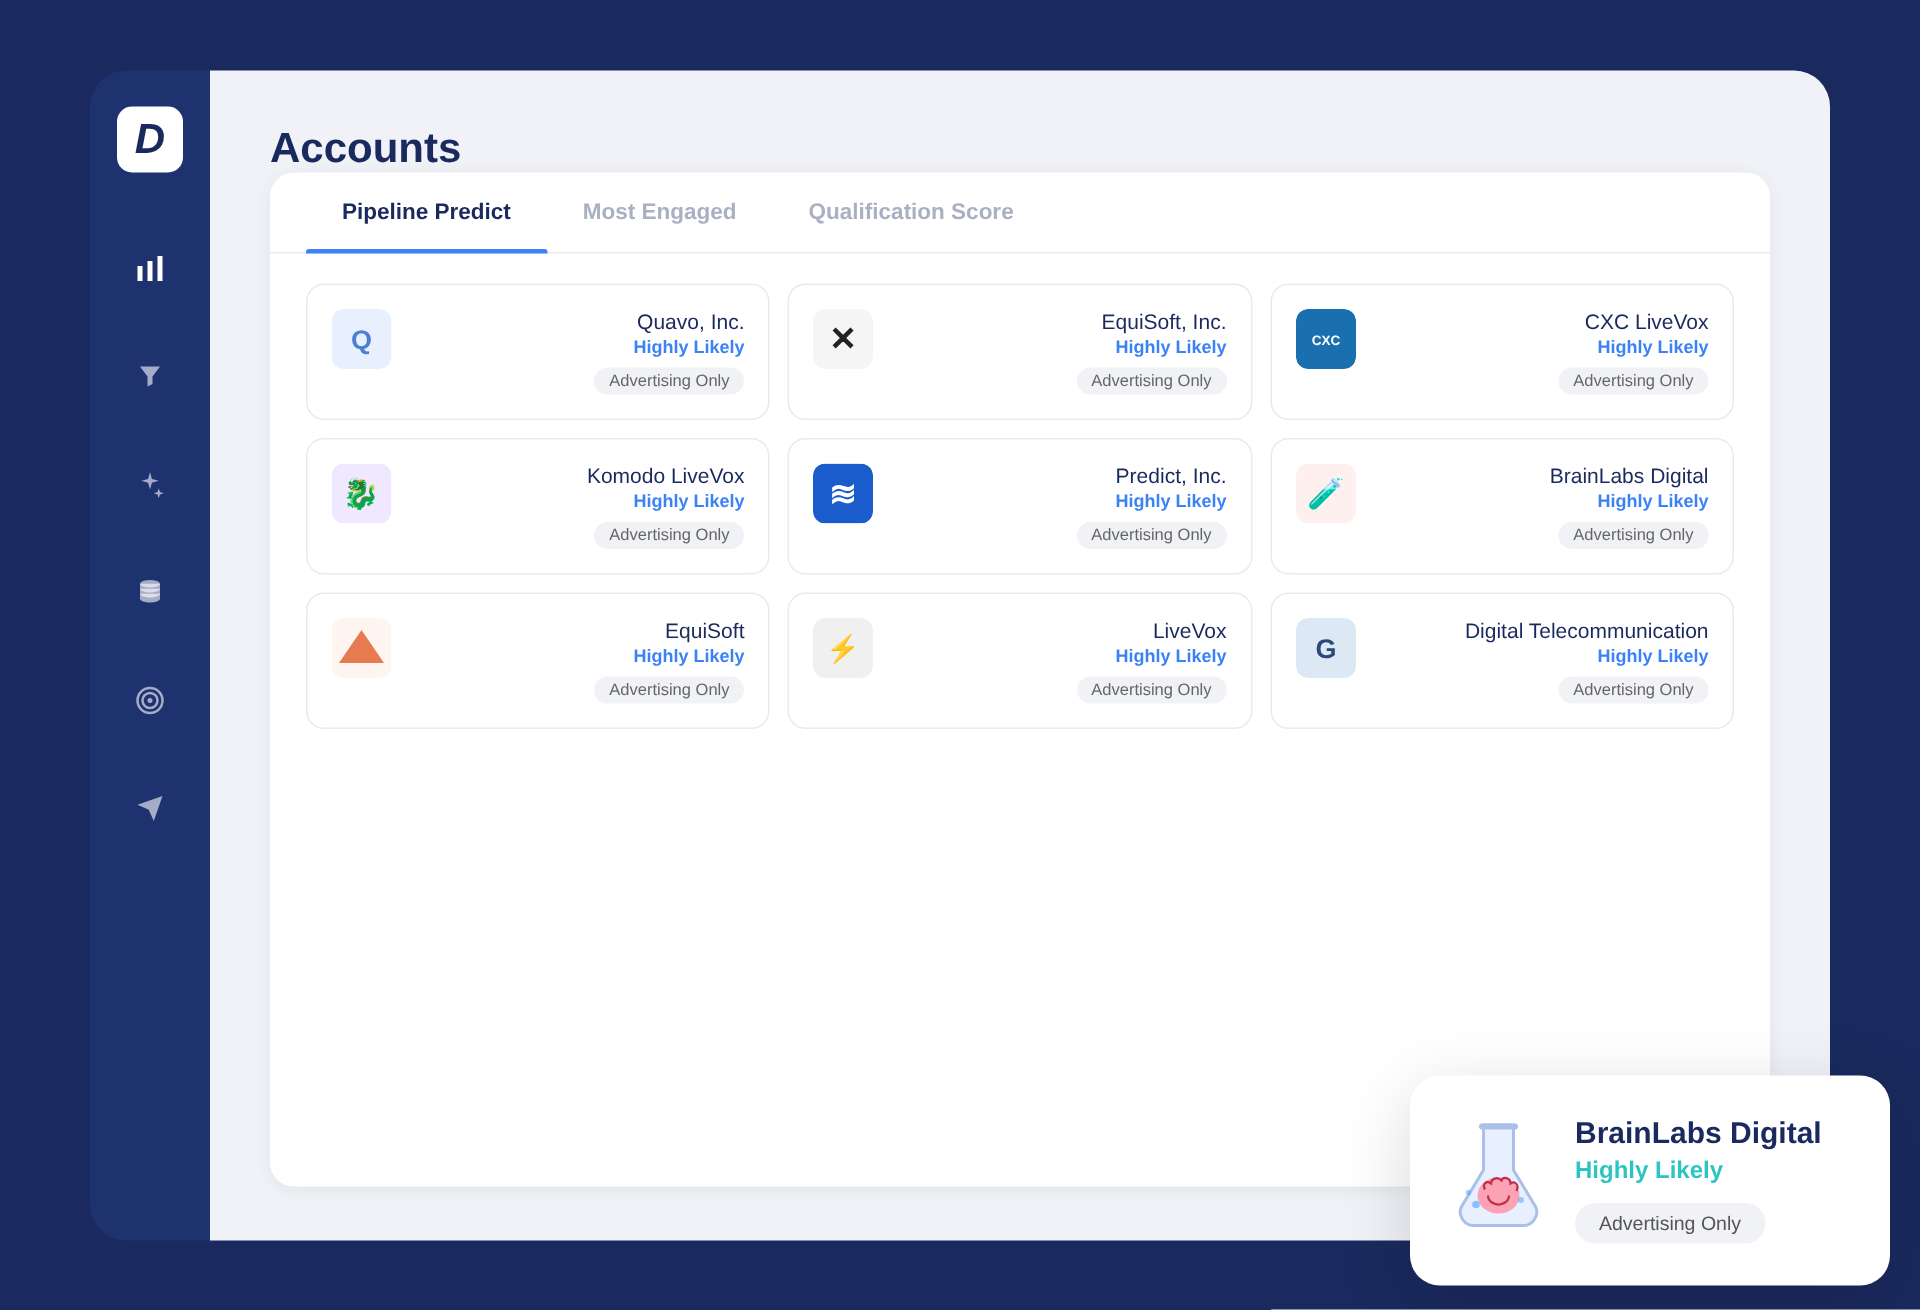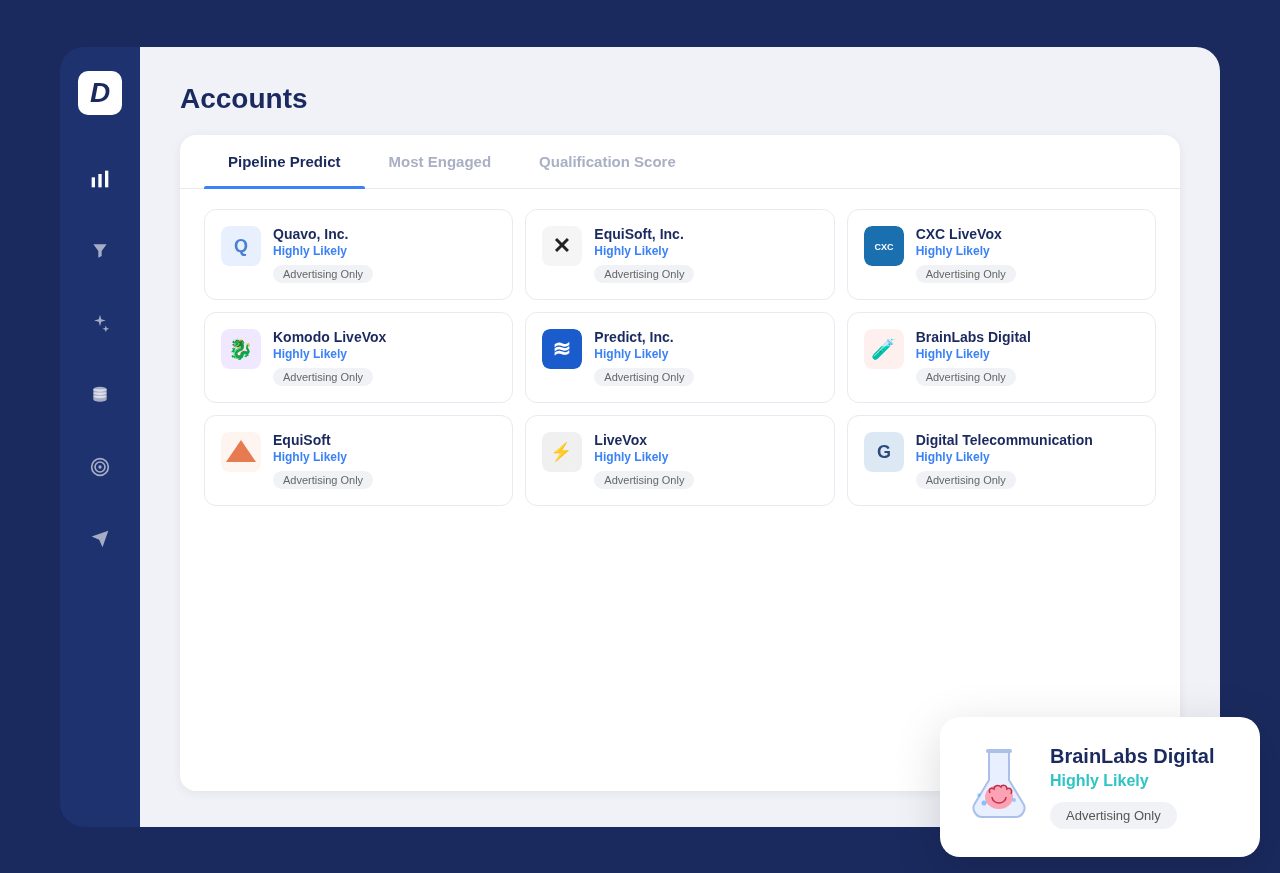--- a/index.html
+++ b/index.html
@@ -67,40 +67,40 @@
     .sidebar-icon.active { color: white; }
 
     
     .main-area {
       flex: 1;
       background: #f0f2f8;
       border-radius: 0 24px 24px 0;
       padding: 36px 40px;
       display: flex;
       flex-direction: column;
-      gap: 20px;
       overflow: hidden;
     }
 
     .page-title {
       font-size: 28px;
       font-weight: 700;
       color: #1a2a5e;
     }
 
     
     .tab-panel {
       background: white;
       border-radius: 16px;
       padding: 0;
       flex: 1;
       display: flex;
       flex-direction: column;
       overflow: hidden;
       box-shadow: 0 2px 12px rgba(0,0,0,0.06);
+      text-align: right;
     }
 
     .tab-bar {
       display: flex;
       border-bottom: 1.5px solid #e8eaf0;
       padding: 0 24px;
     }
 
     .tab-item {
       padding: 18px 24px;
@@ -158,21 +158,21 @@
       justify-content: center;
       font-weight: 700;
       font-size: 13px;
       overflow: hidden;
     }
 
     .account-info { flex: 1; }
 
     .account-name {
       font-size: 14px;
-      font-weight: 700;
+      font-weight: 400;
       color: #1a2a5e;
       margin-bottom: 2px;
     }
 
     .account-status {
       font-size: 12px;
       font-weight: 600;
       color: #3b82f6;
       margin-bottom: 6px;
     }

